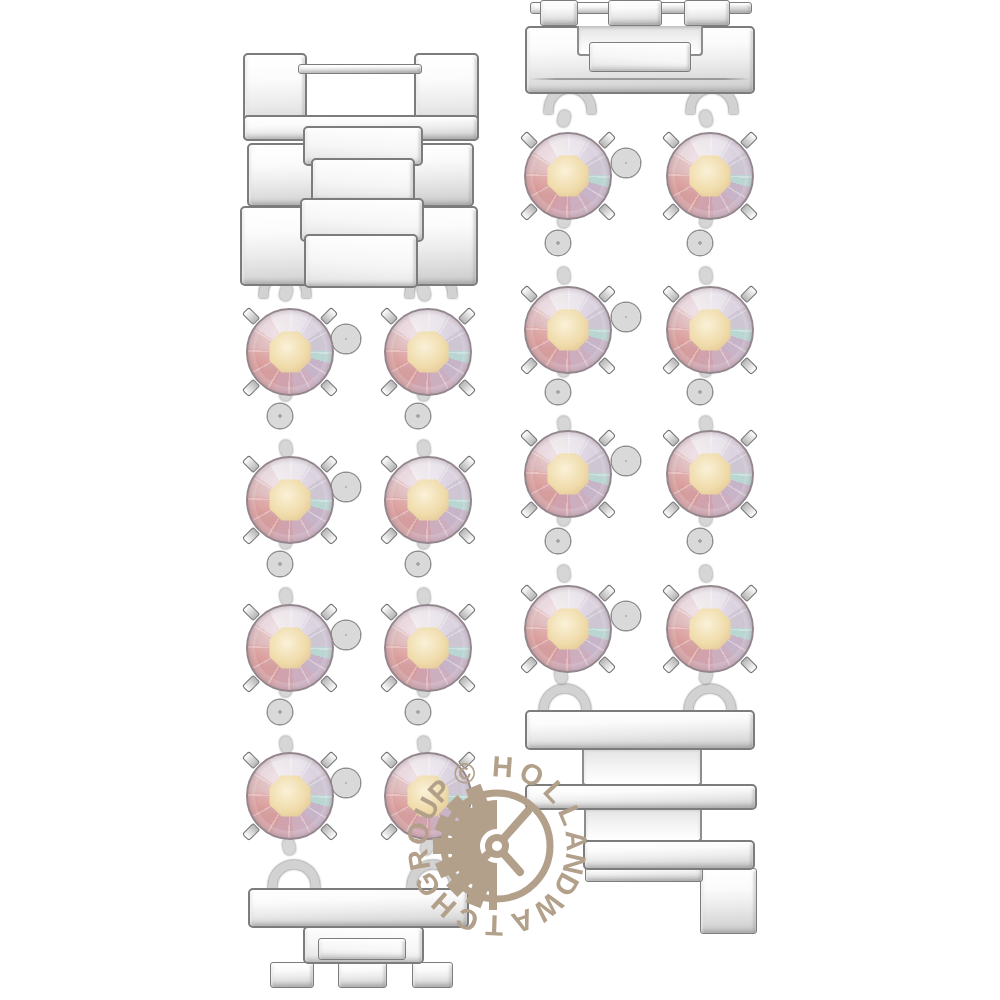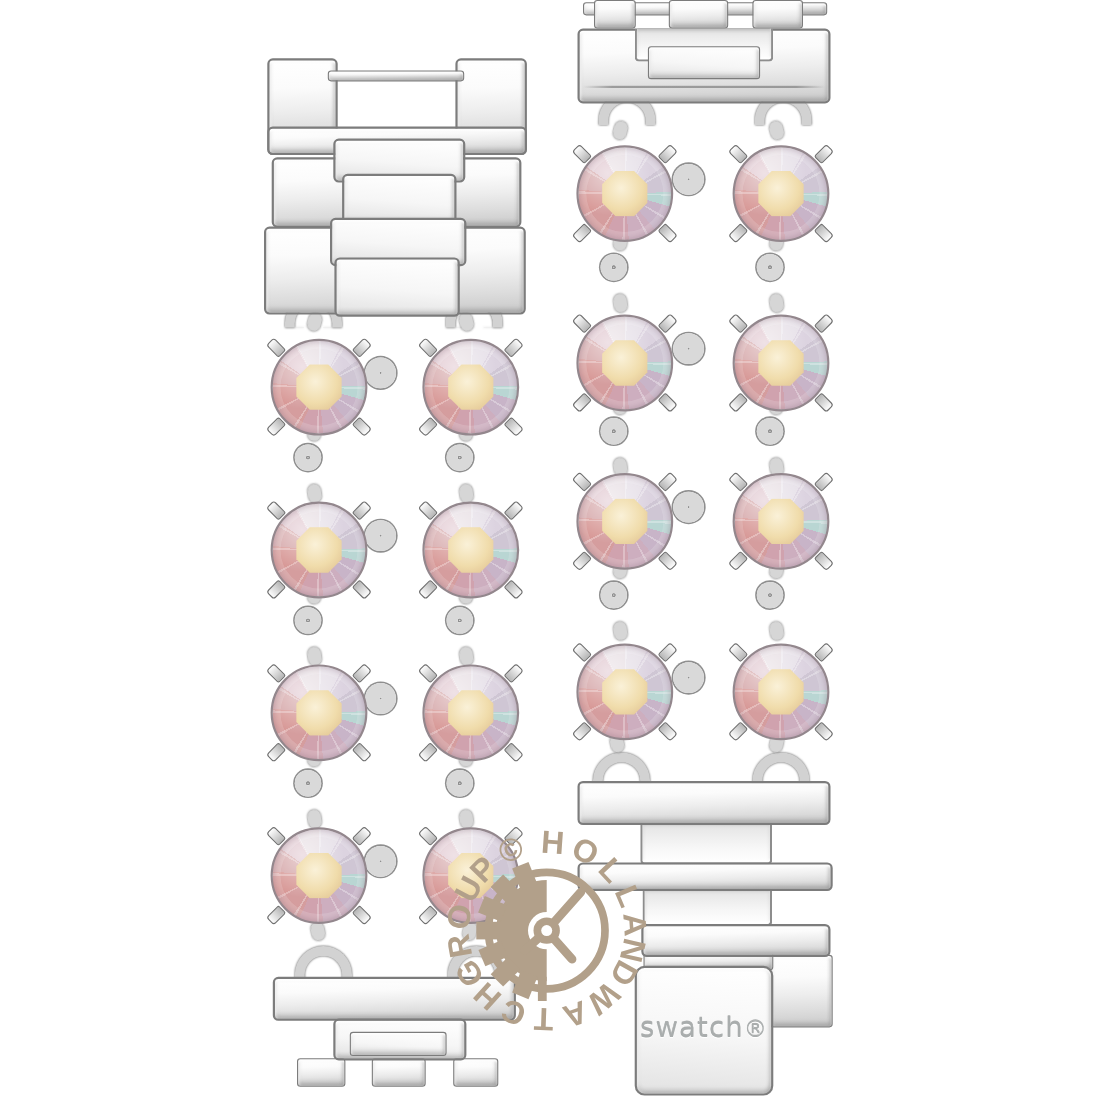--- a/index.html
+++ b/index.html
@@ -112,25 +112,20 @@
   <div class="arch" style="left:539px;top:684px;width:52px;height:30px;"></div>
   <div class="arch" style="left:684px;top:684px;width:52px;height:30px;"></div>
   <div class="recess" style="left:582px;top:748px;width:120px;height:38px;z-index:5"></div>
   <div class="metal" style="left:525px;top:710px;width:230px;height:40px;z-index:6"></div>
   <div class="recess" style="left:584px;top:808px;width:118px;height:34px;z-index:5"></div>
   <div class="metal" style="left:525px;top:784px;width:232px;height:26px;z-index:6"></div>
   <div class="metal" style="left:583px;top:840px;width:172px;height:30px;z-index:6"></div>
   <div class="metal thin" style="left:700px;top:868px;width:57px;height:66px;z-index:5"></div>
   <div class="metal thin" style="left:585px;top:864px;width:118px;height:18px;z-index:5"></div>
 
-  <div class="metal bright" style="left:577px;top:878px;width:126px;height:118px;border-radius:9px;z-index:7">
-    <div class="engrave">
-      <span>swatch</span><span class="reg">®</span>
-    </div>
-  </div>
 
   <div id="watermark">
     <svg id="wm-icon" width="150" height="150" viewBox="-75 -75 150 150">
       <circle r="53" fill="none" stroke="#b2a08a" stroke-width="7"></circle>
       <clipPath id="lh">
           <rect x="-75" y="-75" width="75" height="150"></rect>
         </clipPath>
       <g clip-path="url(#lh)" fill="#b2a08a">
         <circle r="46"></circle>
         <g>

